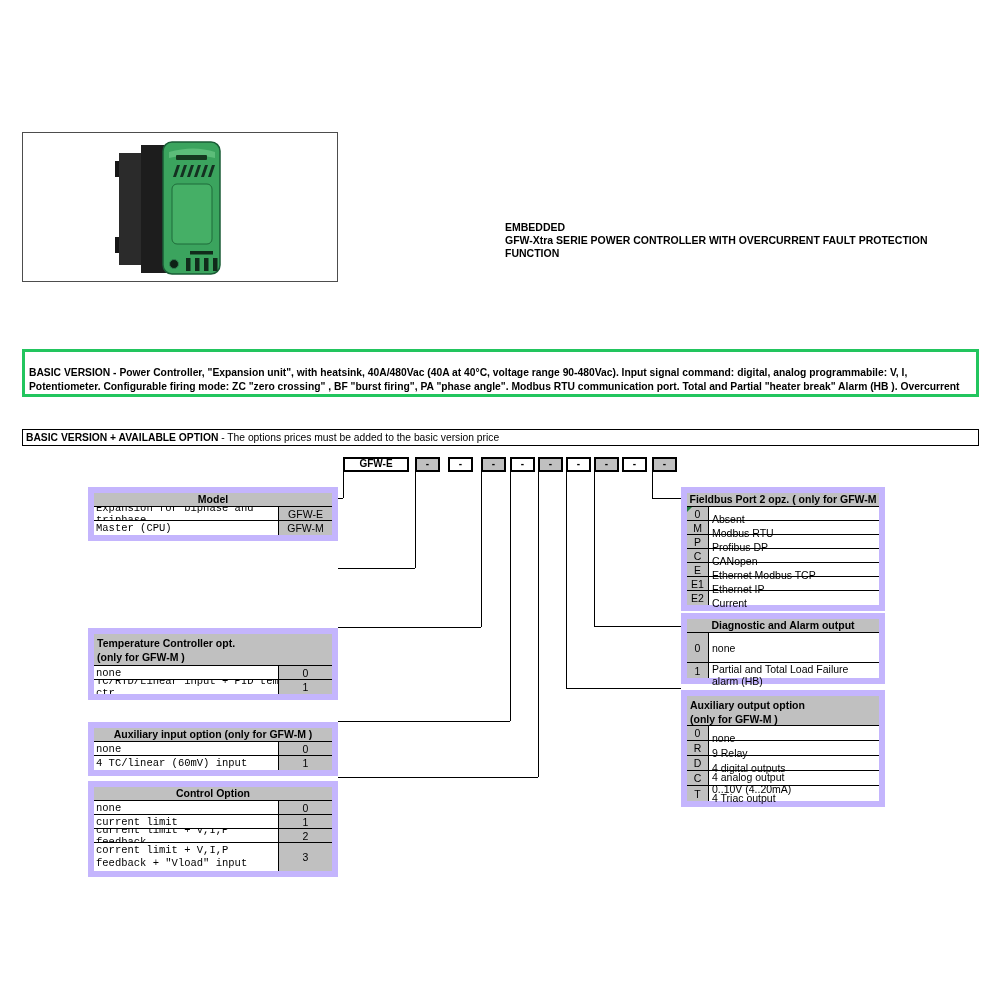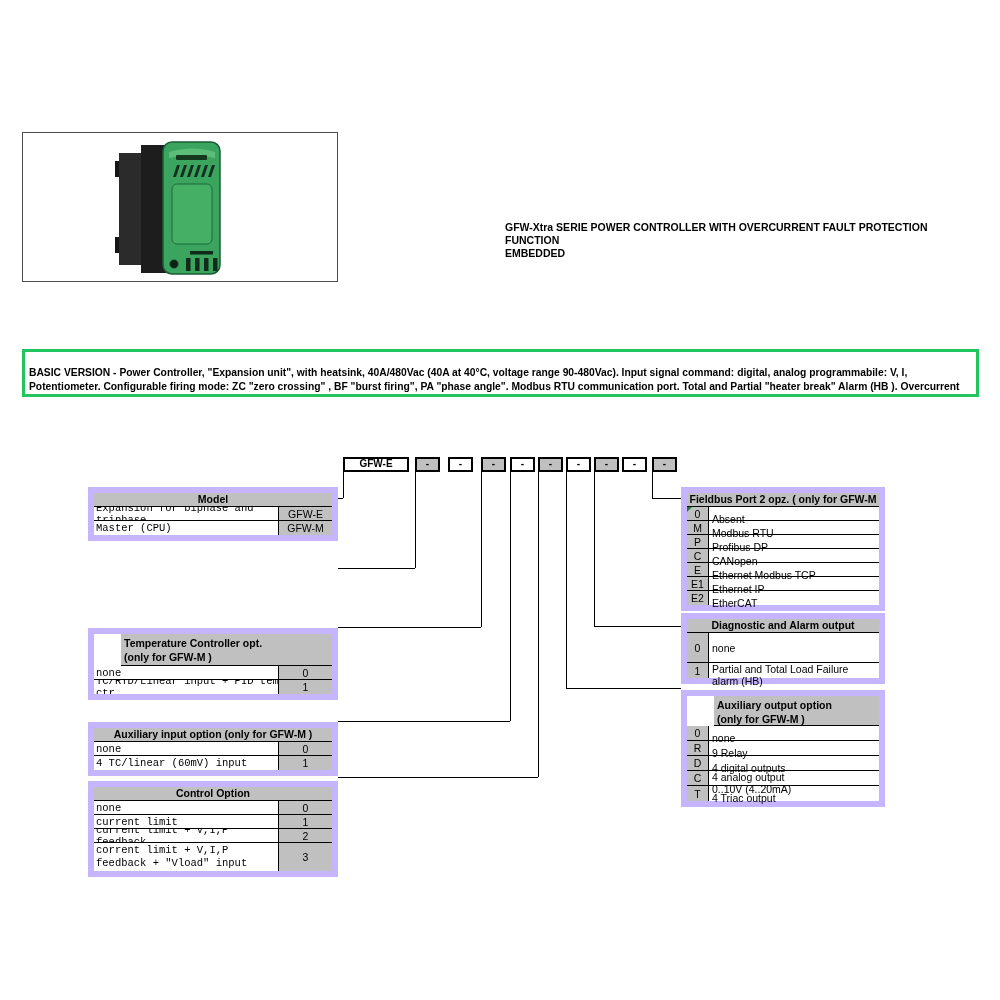--- a/index.html
+++ b/index.html
@@ -17,21 +17,21 @@
   .codebox { position:absolute; top:457px; height:15px; border:2px solid #000; background:#fff; text-align:center; font-weight:bold; font-size:10px; line-height:10px; }
   .codebox.small { width:25px; }
   .codebox.gray { background:#c0c0c0; }
   .codebox.model { left:343px; width:66px; }
 
   .vl { position:absolute; width:1px; background:#000; }
   .hl { position:absolute; height:1px; background:#000; }
 
   .tbl { position:absolute; border:6px solid #c4b5fd; background:#fff; font-size:10.5px; }
   .hdr { background:#c0c0c0; font-weight:bold; border-bottom:1px solid #000; height:14px; line-height:12px; text-align:center; overflow:hidden; }
-  .hdr2 { text-align:left; padding:2px 0 0 3px; line-height:14px;margin-left:27px; }
+  .hdr2 { text-align:left; padding:2px 0 0 3px; line-height:14px; }
   .trow { display:flex; height:14px; border-bottom:1px solid #000; }
   .tbl .trow:last-child { border-bottom:none; }
   .lbl { flex:1; padding:0 2px; display:flex; align-items:center; overflow:hidden;font-family:Liberation Mono, monospace; }
   .val { width:54px; background:#c0c0c0; border-left:1px solid #000; display:flex; align-items:center; justify-content:center; position:relative; overflow:hidden; }
   .codec { width:22px; background:#c0c0c0; border-right:1px solid #000; display:flex; align-items:center; justify-content:center; position:relative; overflow:hidden; }
   .lbl2 { flex:1; padding:12px 3px; display:flex; align-items:center; overflow:hidden; }
   .clip { flex-direction:column; justify-content:center; align-items:flex-start; line-height:12px;text-align:center; }
   .clip span { display:block; white-space:nowrap; }
   .tri { position:absolute; left:0; top:0; width:0; height:0; border-top:5px solid #1e7a3c; border-right:5px solid transparent; }
 
@@ -64,28 +64,31 @@
       <rect x="167" y="118" width="23" height="3.5" fill="#112b1b"></rect>
       <circle cx="151" cy="131" r="4.5" fill="#0d2114" stroke="#2f8050" stroke-width="1"></circle>
       <rect x="163" y="125" width="4.5" height="13" fill="#112b1b"></rect>
       <rect x="172" y="125" width="4.5" height="13" fill="#112b1b"></rect>
       <rect x="181" y="125" width="4.5" height="13" fill="#112b1b"></rect>
       <rect x="190" y="125" width="4.5" height="13" fill="#112b1b"></rect>
     </svg>
   </div>
 
   <div class="title">
+    <div>EMBEDDED</div>
     <div>GFW-Xtra SERIE POWER CONTROLLER WITH OVERCURRENT FAULT PROTECTION FUNCTION</div>
-    <div>EMBEDDED</div>
   </div>
 
   <div class="basic-box">
     <b>BASIC VERSION</b><span> - Power Controller, "Expansion unit", with heatsink, 40A/480Vac (40A at 40°C, voltage range  90-480Vac). Input signal command: digital, analog programmabile: V, I, Potentiometer. Configurable firing mode:  ZC "zero crossing" , BF "burst firing", PA "phase angle". Modbus RTU communication port. Total and Partial "heater break"  Alarm (HB ). Overcurrent Fault Protection function embedded  to provide a total protection against load short circuits.</span>
   </div>
 
+  <div class="banner">
+    <b>BASIC VERSION + AVAILABLE OPTION</b><span> - The options prices must be added to the basic version price</span>
+  </div>
 
   <div class="codebox model">GFW-E</div>
   <div class="codebox small gray" style="left:415px">-</div>
   <div class="codebox small" style="left:448px">-</div>
   <div class="codebox small gray" style="left:481px">-</div>
   <div class="codebox small" style="left:510px">-</div>
   <div class="codebox small gray" style="left:538px">-</div>
   <div class="codebox small" style="left:566px">-</div>
   <div class="codebox small gray" style="left:594px">-</div>
   <div class="codebox small" style="left:622px">-</div>
@@ -195,21 +198,21 @@
     <div class="trow">
       <div class="codec">E</div>
       <div class="lbl2">Ethernet Modbus TCP</div>
     </div>
     <div class="trow">
       <div class="codec">E1</div>
       <div class="lbl2">Ethernet IP</div>
     </div>
     <div class="trow">
       <div class="codec">E2</div>
-      <div class="lbl2">EtherCAT</div>
+      <div class="lbl2">Current</div>
     </div>
   </div>
 
   <div class="tbl rtab" style="top:613px">
     <div class="hdr">Diagnostic and Alarm output</div>
     <div class="trow" style="height:30px">
       <div class="codec">0</div>
       <div class="lbl2">none</div>
     </div>
     <div class="trow" style="height:15px">

